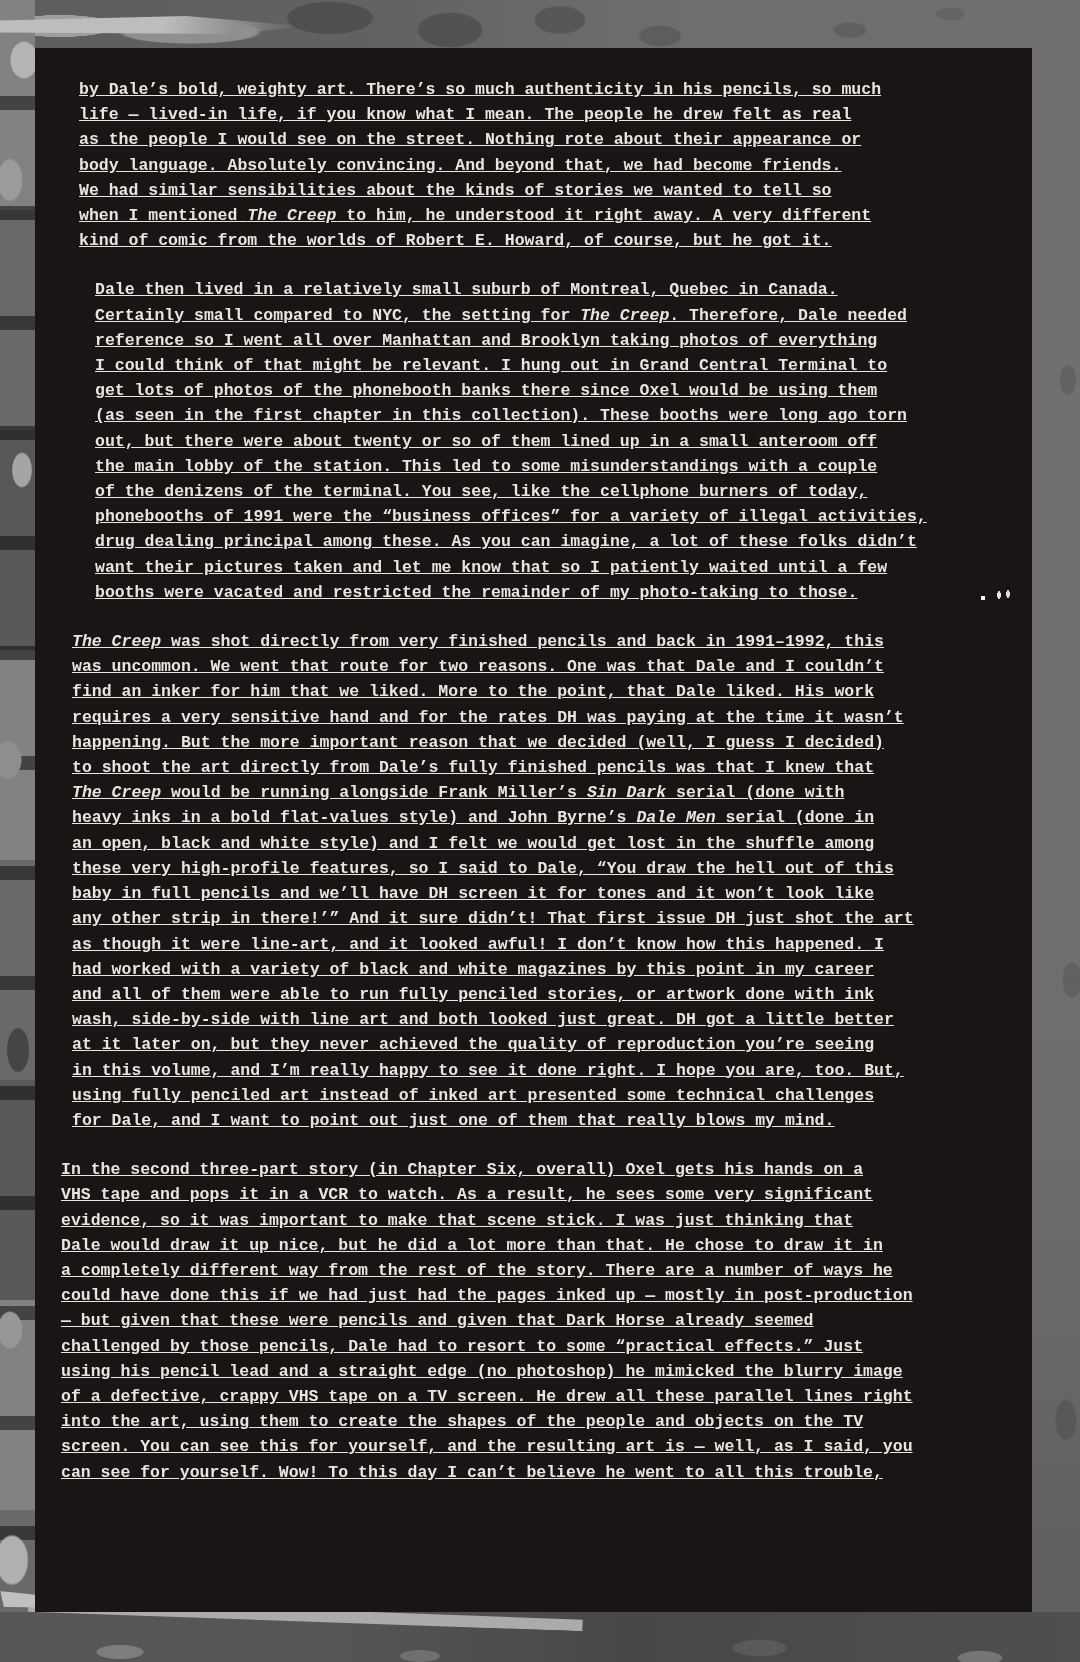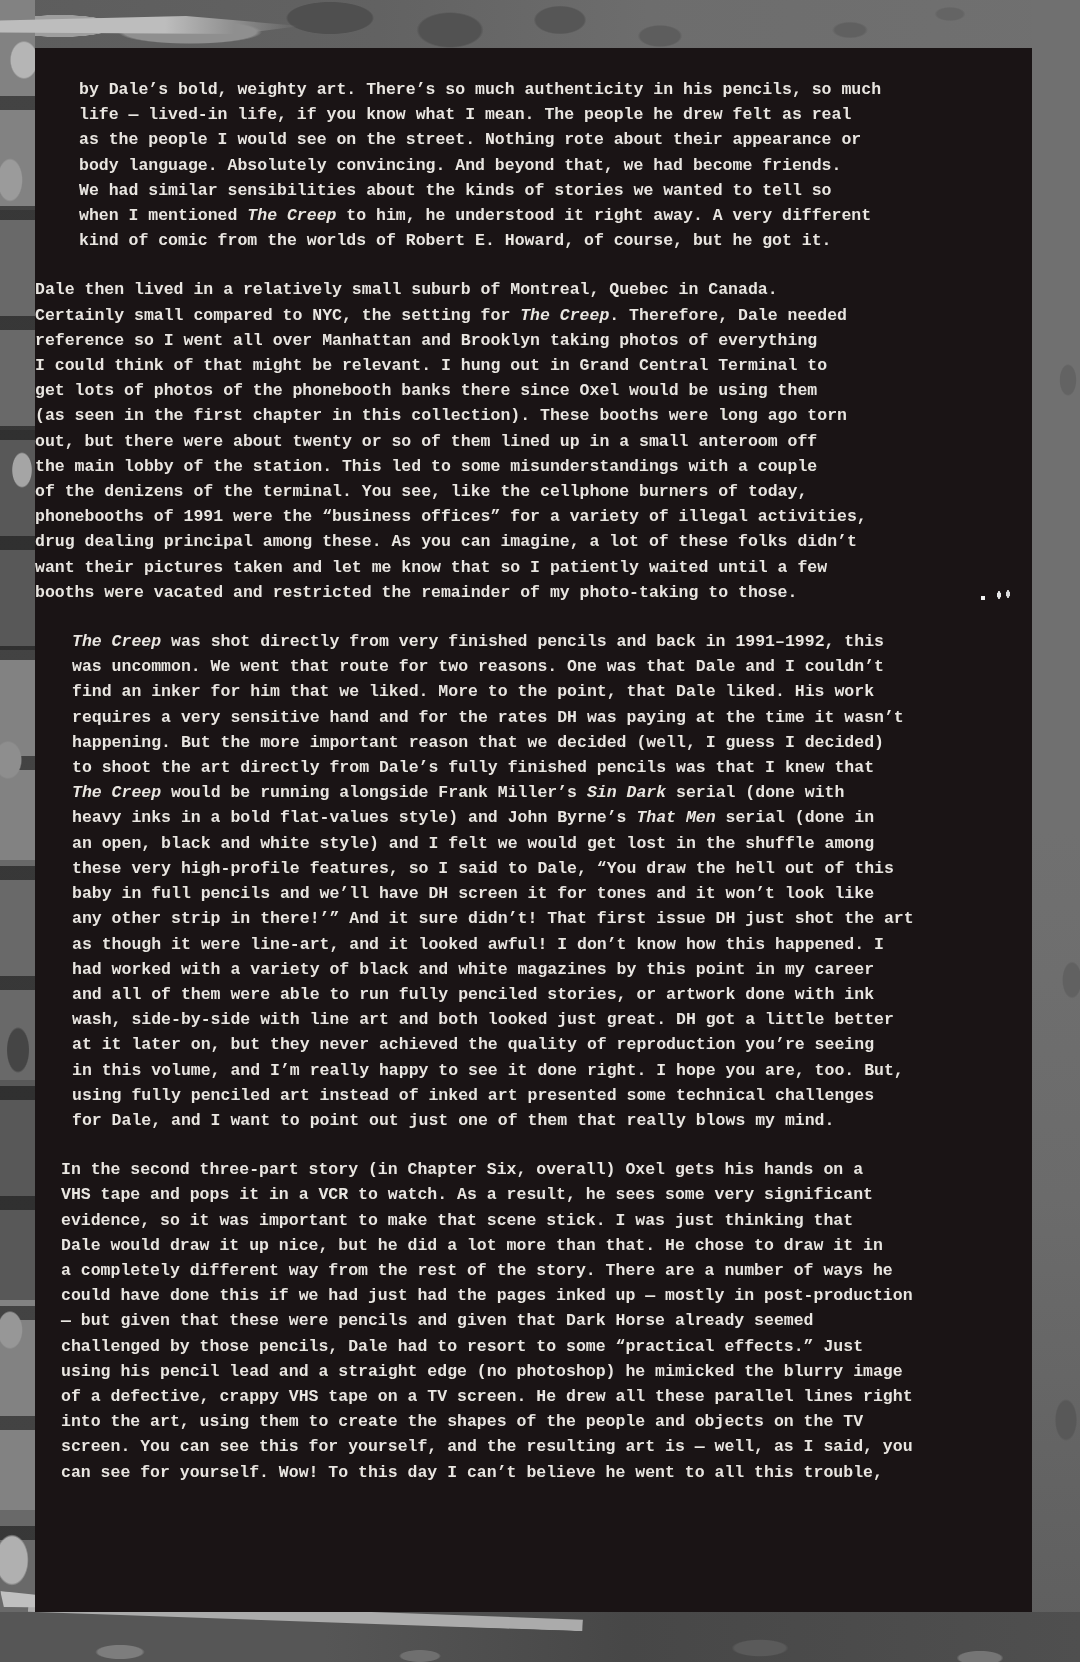--- a/index.html
+++ b/index.html
@@ -85,24 +85,25 @@
     box-sizing: border-box;
     padding: 29px 20px 0 0;
   }
   .para {
     margin: 0 0 24px 0;
     font-size: 16.5px;
     font-weight: 700;
     line-height: 25.2px;
     white-space: pre-wrap;
     letter-spacing: 0px;
+    text-decoration: underline;
   }
   .para i { font-style: italic; }
   .p1 { margin-left: 44px; }
-  .p2 { }
+  .p2 { margin-left: 60px; }
   .p3 { margin-left: 37px; }
   .p4 { margin-left: 26px; margin-bottom: 0; }
 
   
   .panel-specks {
     position: absolute; left: 940px; top: 538px; width: 48px; height: 20px;
     background:
       radial-gradient(2.5px 2.5px at 8px 12px,  #f2f2f2 0 90%, transparent 100%),
       radial-gradient(2px 4px   at 24px 9px,  #e8e8e8 0 90%, transparent 100%),
       radial-gradient(2px 4px   at 33px 8px,  #dcdcdc 0 90%, transparent 100%);
@@ -144,21 +145,21 @@
 drug dealing principal among these. As you can imagine, a lot of these folks didn’t
 want their pictures taken and let me know that so I patiently waited until a few
 booths were vacated and restricted the remainder of my photo-taking to those.</p>
     <p class="para p3"><i>The Creep</i> was shot directly from very finished pencils and back in 1991–1992, this
 was uncommon. We went that route for two reasons. One was that Dale and I couldn’t
 find an inker for him that we liked. More to the point, that Dale liked. His work
 requires a very sensitive hand and for the rates DH was paying at the time it wasn’t
 happening. But the more important reason that we decided (well, I guess I decided)
 to shoot the art directly from Dale’s fully finished pencils was that I knew that
 <i>The Creep</i> would be running alongside Frank Miller’s <i>Sin Dark</i> serial (done with
-heavy inks in a bold flat-values style) and John Byrne’s <i>That Men</i> serial (done in
+heavy inks in a bold flat-values style) and John Byrne’s <i>Dale Men</i> serial (done in
 an open, black and white style) and I felt we would get lost in the shuffle among
 these very high-profile features, so I said to Dale, “You draw the hell out of this
 baby in full pencils and we’ll have DH screen it for tones and it won’t look like
 any other strip in there!’” And it sure didn’t! That first issue DH just shot the art
 as though it were line-art, and it looked awful! I don’t know how this happened. I
 had worked with a variety of black and white magazines by this point in my career
 and all of them were able to run fully penciled stories, or artwork done with ink
 wash, side-by-side with line art and both looked just great. DH got a little better
 at it later on, but they never achieved the quality of reproduction you’re seeing
 in this volume, and I’m really happy to see it done right. I hope you are, too. But,

